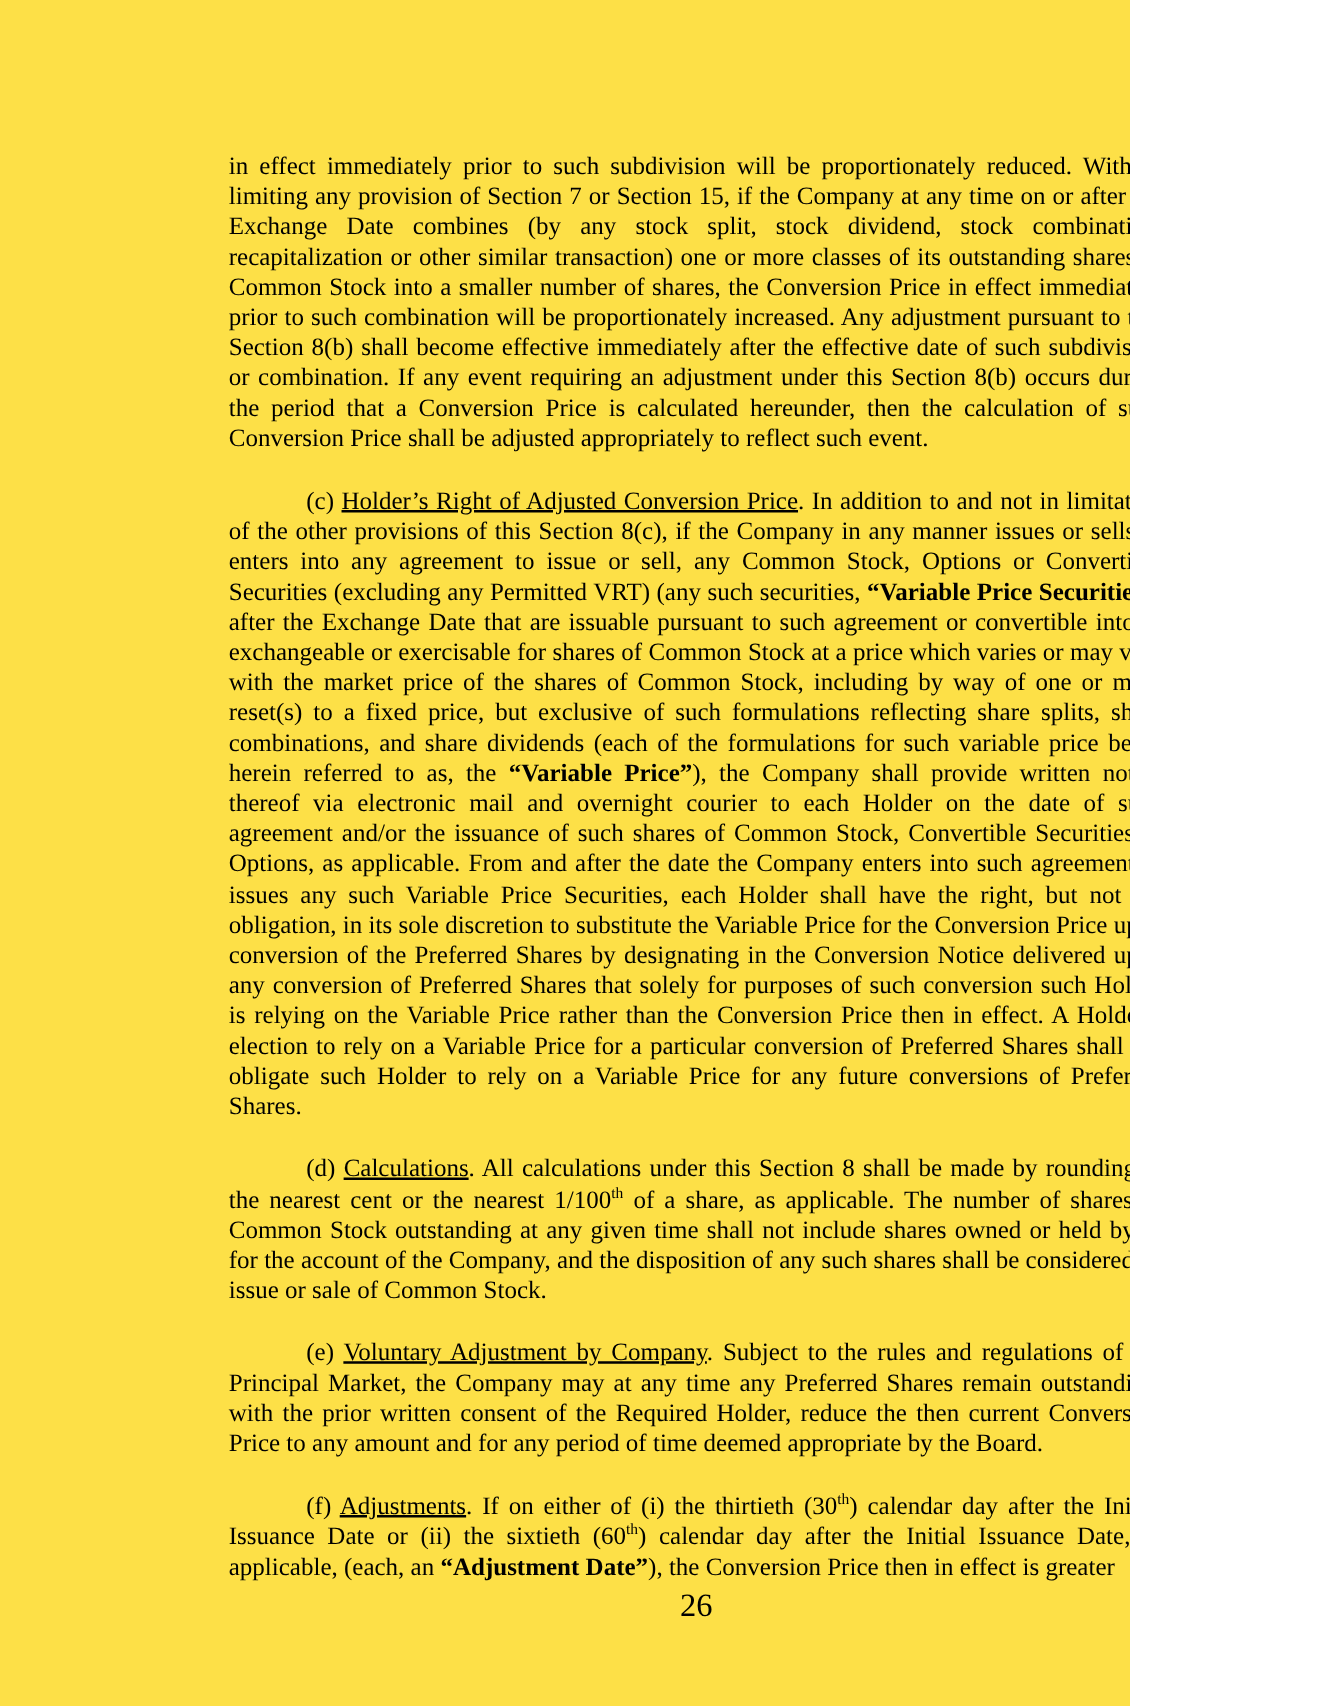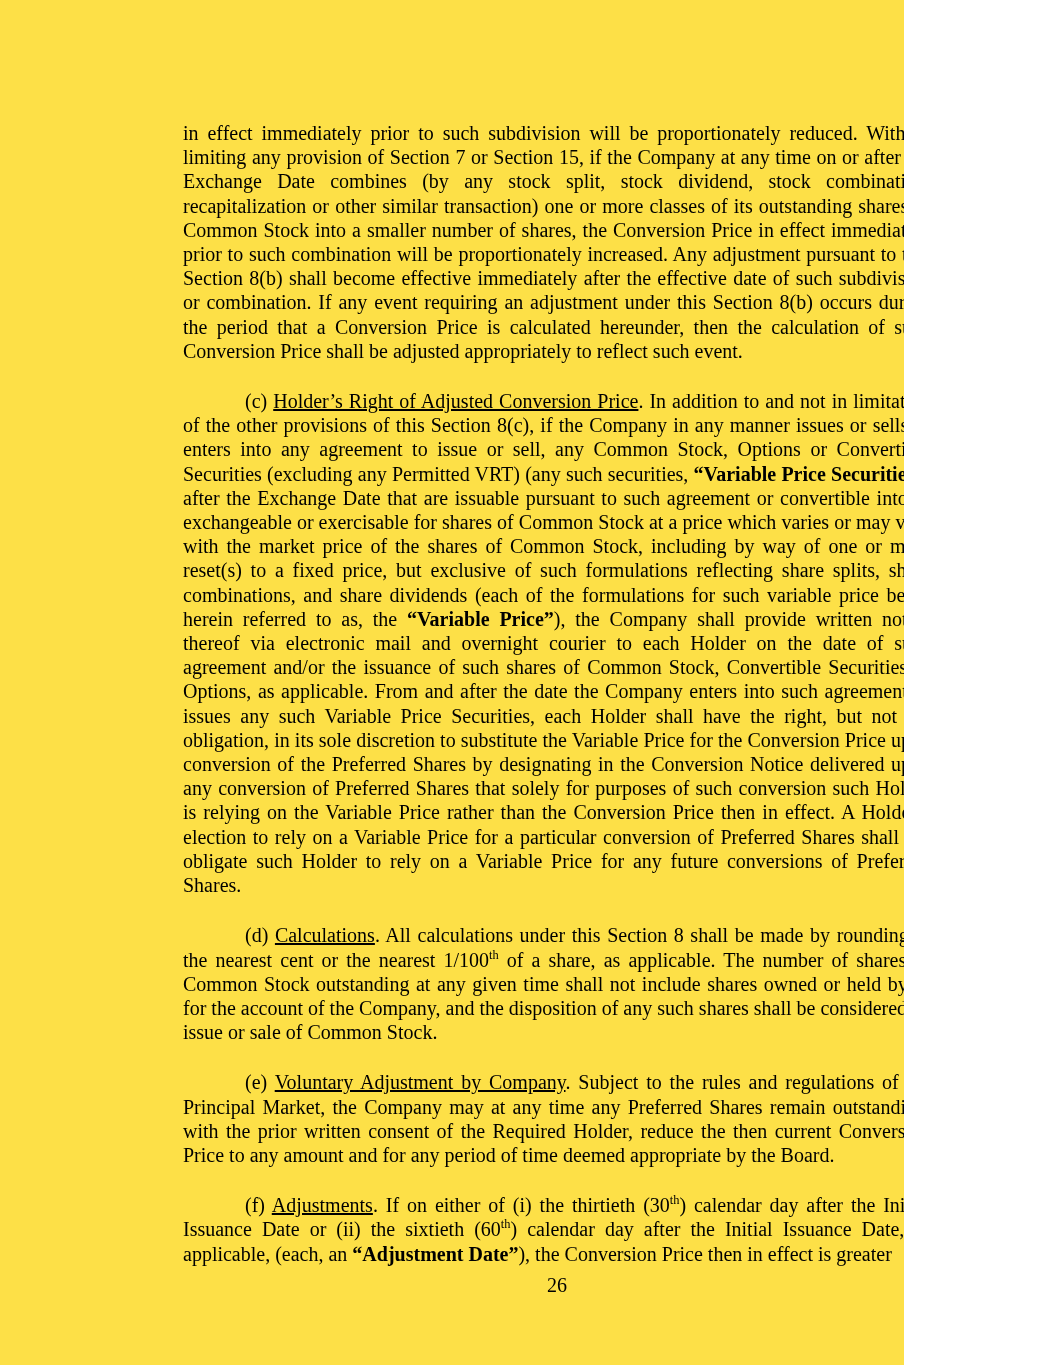--- a/index.html
+++ b/index.html
@@ -39,21 +39,21 @@
   .u { text-decoration: underline; }
   .sup {
     vertical-align: super;
     font-size: 0.62em;
     line-height: 0;
   }
   .page-number {
     margin-top: 7px;
     text-align: center;
     text-indent: 0;
-    font-size: 20px;
+    font-size: 26px;
     line-height: 24.2px;
   }
 </style>
 </head>
 <body>
 
 <div class="page">
   <div class="doc-body">
 
     <p class="para"><span>in effect immediately prior to such subdivision will be proportionately reduced.  Without limiting any provision of Section 7 or Section 15, if the Company at any time on or after the Exchange Date combines (by any stock split, stock dividend, stock combination, recapitalization or other similar transaction) one or more classes of its outstanding shares of Common Stock into a smaller number of shares, the Conversion Price in effect immediately prior to such combination will be proportionately increased.  Any adjustment pursuant to this Section 8(b) shall become effective immediately after the effective date of such subdivision or combination.  If any event requiring an adjustment under this Section 8(b) occurs during the period that a Conversion Price is calculated hereunder, then the calculation of such Conversion Price shall be adjusted appropriately to reflect such event.</span></p>

